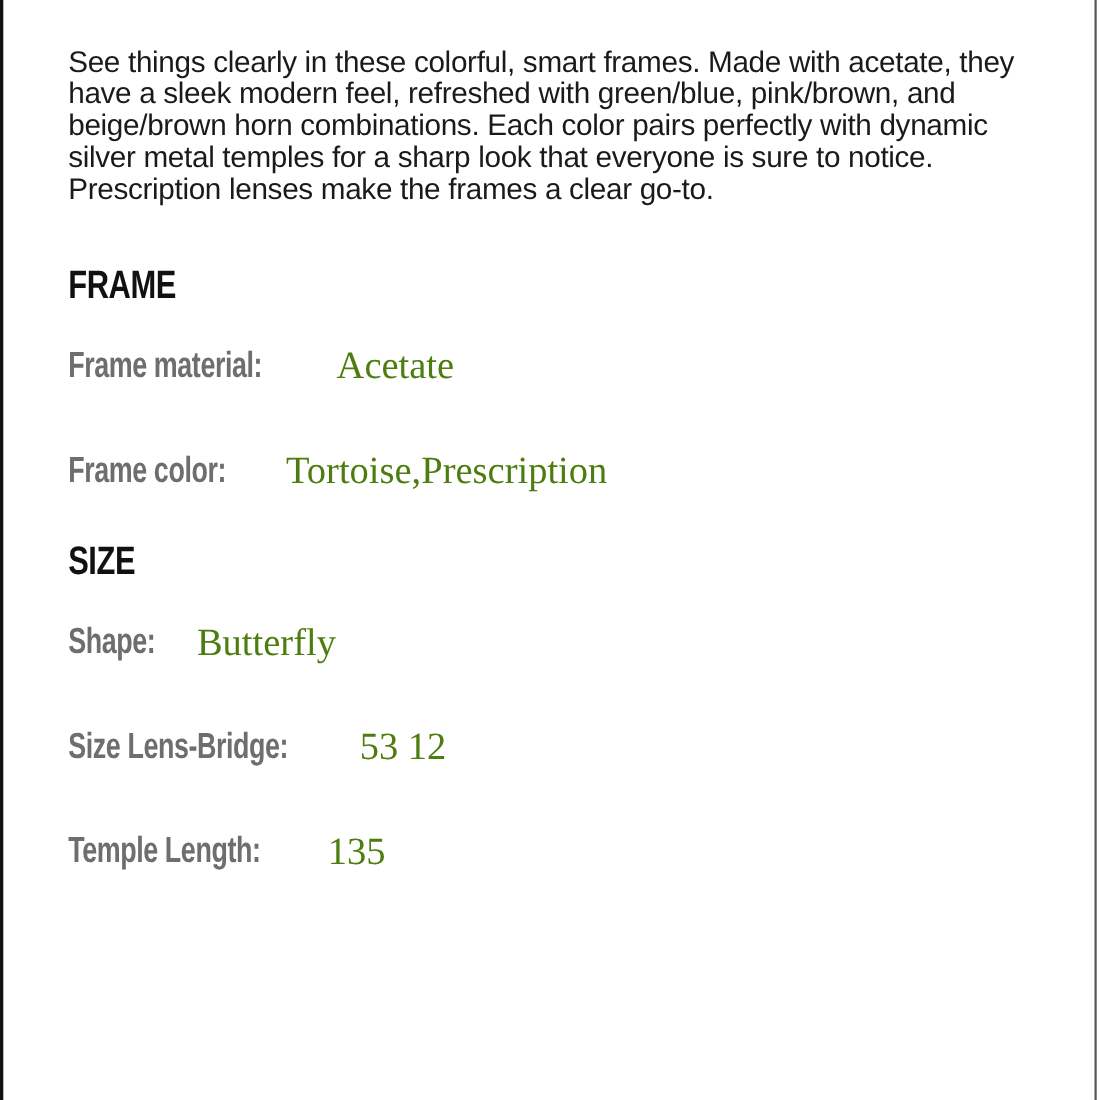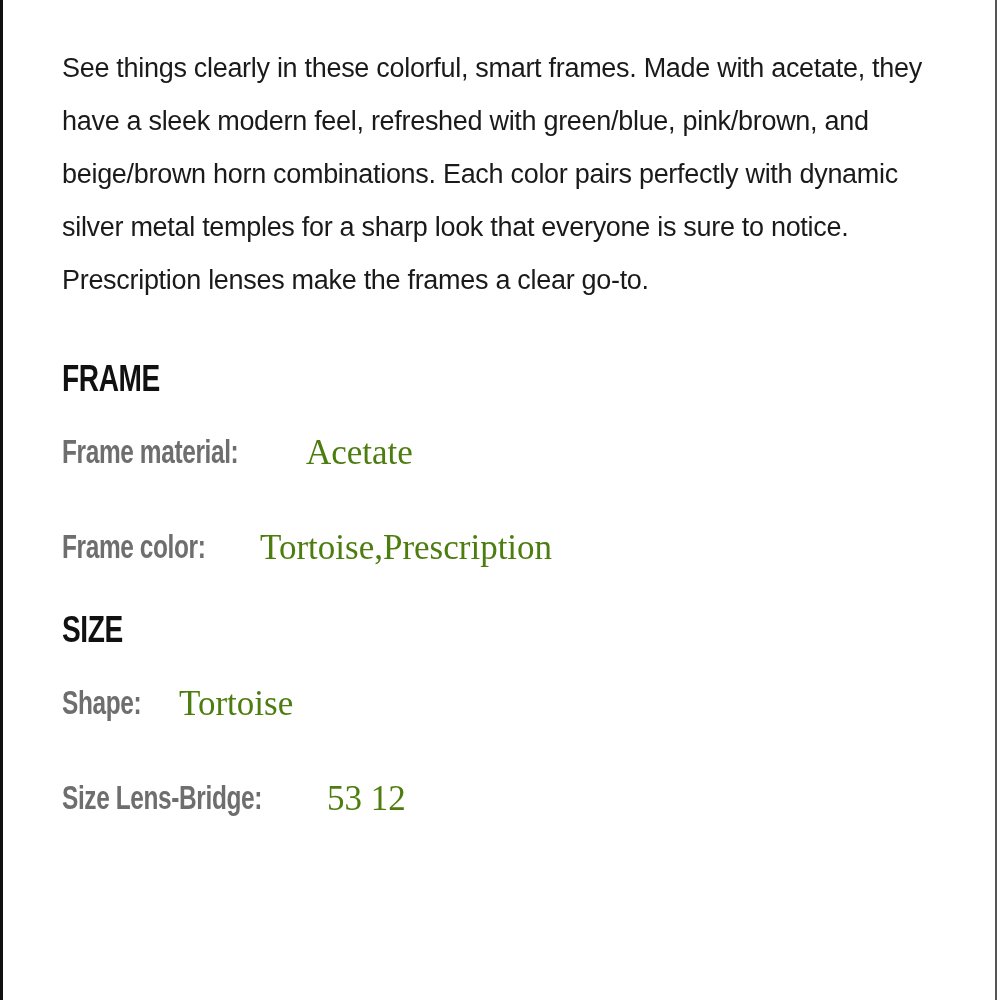--- a/index.html
+++ b/index.html
@@ -31,21 +31,21 @@
     }
     .content {
       position: absolute;
       left: 62px;
       top: 42px;
       width: 880px;
     }
     .description {
       font-family: "Liberation Sans", sans-serif;
       font-size: 27px;
-      line-height: 53px;
+      line-height: 29px;
       color: #1a1a1a;
       margin: 0;
       letter-spacing: -0.3px;
     }
     .section-heading {
       font-family: "Liberation Sans", sans-serif;
       font-weight: bold;
       font-size: 36px;
       color: #111111;
       margin: 0;
@@ -98,20 +98,24 @@
     </div>
     <div class="spec-row row-n">
       <span class="spec-label" style="width:198px;">Frame color:</span>
       <span class="spec-value">Tortoise,Prescription</span>
     </div>
 
     <h2 class="section-heading heading-size">SIZE</h2>
 
     <div class="spec-row row-1">
       <span class="spec-label" style="width:117px;">Shape:</span>
-      <span class="spec-value">Tortoise</span>
+      <span class="spec-value">Butterfly</span>
     </div>
     <div class="spec-row row-n">
       <span class="spec-label" style="width:265px;">Size Lens-Bridge:</span>
       <span class="spec-value">53 12</span>
     </div>
+    <div class="spec-row row-n">
+      <span class="spec-label" style="width:236px;">Temple Length:</span>
+      <span class="spec-value">135</span>
+    </div>
   </div>
 </div>
 
 </body></html>

